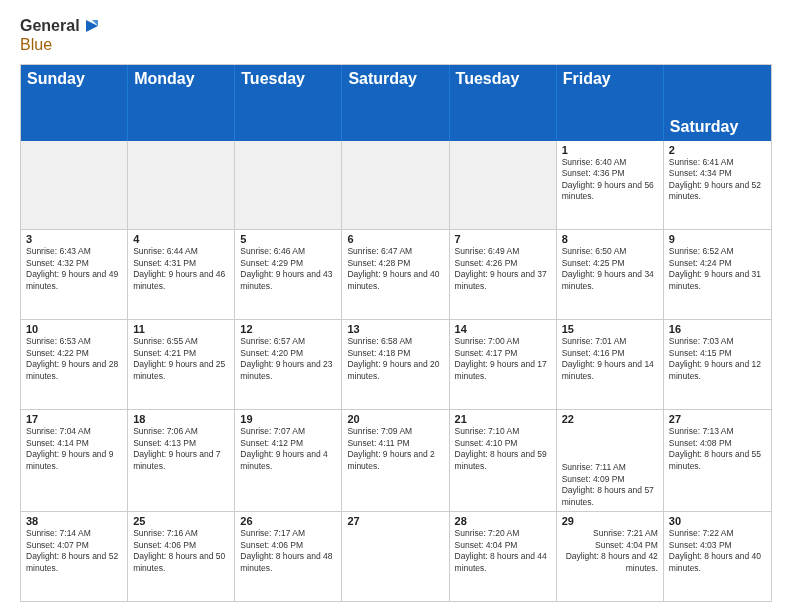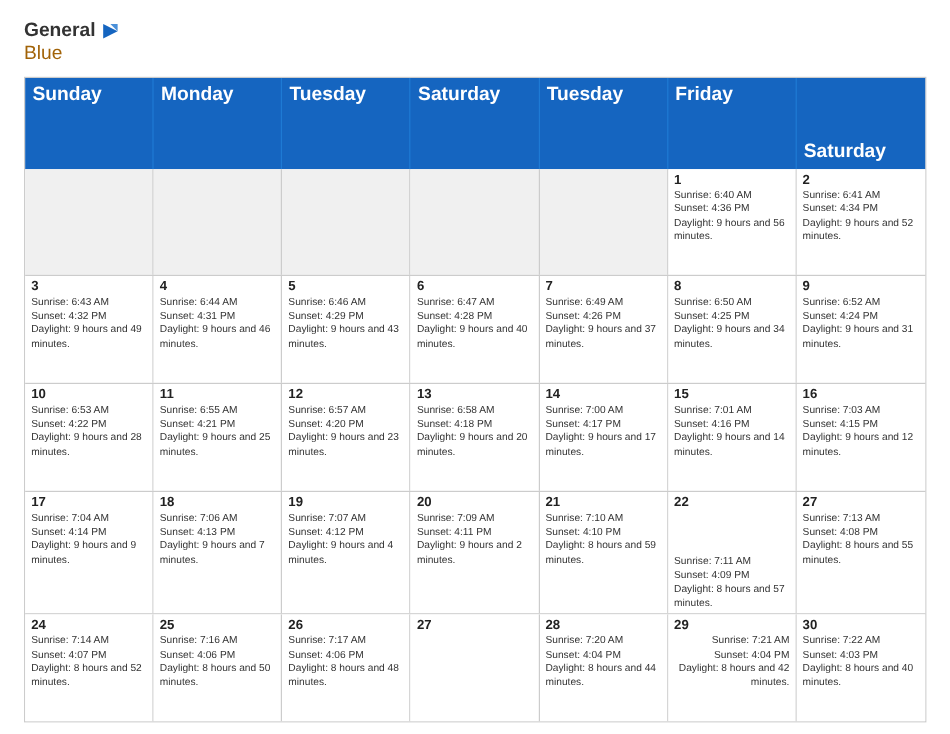--- a/index.html
+++ b/index.html
@@ -277,21 +277,21 @@
           </div>
           <div class="cal-cell">
             <span class="day-num">27</span>
             <div class="cell-text" style="white-space: pre-line;">Sunrise: 7:13 AM
 Sunset: 4:08 PM
 Daylight: 8 hours and 55 minutes.</div>
           </div>
         </div>
         <div class="cal-row">
           <div class="cal-cell">
-            <span class="day-num">24</span>
+            <span class="day-num">38</span>
             <div class="cell-text" style="white-space: pre-line;">Sunrise: 7:14 AM
 Sunset: 4:07 PM
 Daylight: 8 hours and 52 minutes.</div>
           </div>
           <div class="cal-cell">
             <span class="day-num">25</span>
             <div class="cell-text" style="white-space: pre-line;">Sunrise: 7:16 AM
 Sunset: 4:06 PM
 Daylight: 8 hours and 50 minutes.</div>
           </div>

